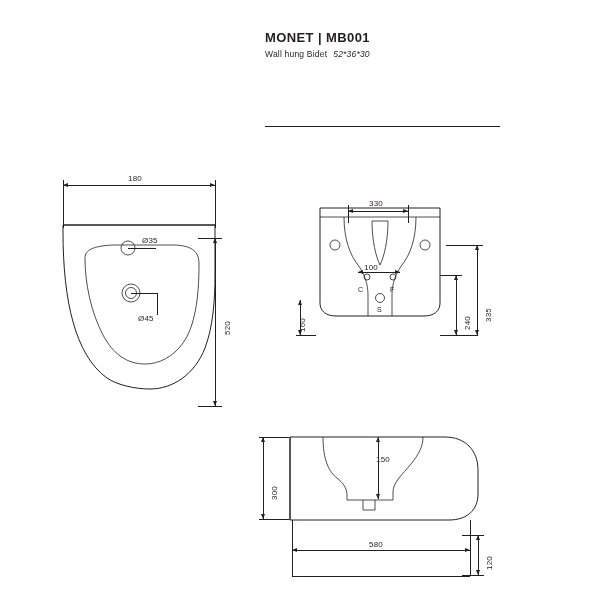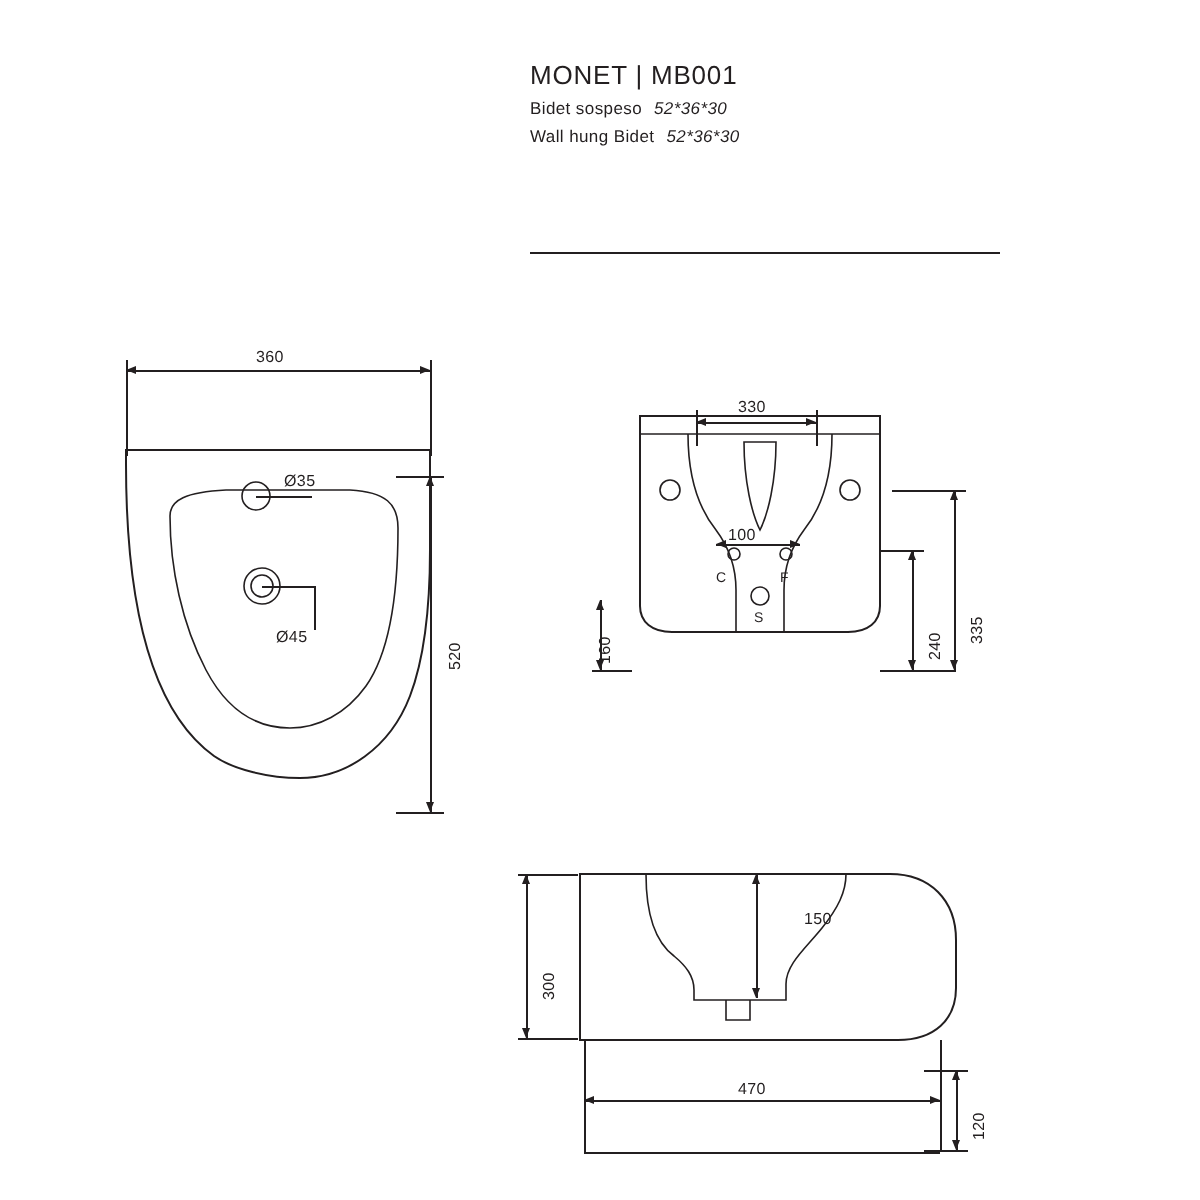--- a/index.html
+++ b/index.html
@@ -8,21 +8,21 @@
     background:#ffffff;
     font-family:"Liberation Sans", sans-serif;
     color:#231f20;
     overflow:hidden;
     position:relative;
   }
   .page{position:absolute;inset:0;}
 
   
   .header{position:absolute;left:265px;top:30px;width:300px;}
-  .title{font-size:13px;font-weight:normal;letter-spacing:.4px;color:#231f20;}
+  .title{font-size:13px;font-weight:bold;letter-spacing:.4px;color:#231f20;}
   .sub-line{font-size:8.5px;color:#231f20;margin-top:4px;letter-spacing:.2px;}
   .sub-line .dim{font-style:italic;margin-left:6px;}
   .weight-row{margin-top:13px;font-size:9.5px;font-weight:bold;letter-spacing:.3px;}
   .weight-row .val{margin-left:18px;}
   .header-rule{position:absolute;left:265px;top:126px;width:235px;height:1px;background:#231f20;}
 
   
   .ln{position:absolute;background:#231f20;}
   .h1{height:1px;}
   .v1{width:1px;}
@@ -44,23 +44,20 @@
   svg.draw .thin{stroke-width:.8;}
 </style>
 </head>
 <body>
 
 <div class="page">
 
   <div class="header">
     <div class="title">MONET | MB001</div>
     <div class="sub-line">
-      <span>Bidet sospeso</span><span class="dim">52*36*30</span>
-    </div>
-    <div class="sub-line">
       <span>Wall hung Bidet</span><span class="dim">52*36*30</span>
     </div>
   </div>
   <div class="header-rule"></div>
 
   <svg class="draw" style="left:55px;top:180px;width:180px;height:240px;" viewBox="0 0 180 240">
 
     <path d="M8 45 L8 52 C8 120 20 175 52 198 C62 205 80 209 95 209
              C118 209 140 194 150 168 C158 147 160 120 160 95
              L160 45 Z"></path>
@@ -75,21 +72,21 @@
 
     <circle cx="76" cy="113" r="9" class="thin"></circle>
     <circle cx="76" cy="113" r="5.5" class="thin"></circle>
   </svg>
 
   <div class="dim-ln" style="left:63px;top:185px;width:152px;"></div>
   <div class="arw arw-l" style="left:63px;top:183px;"></div>
   <div class="arw arw-r" style="left:210px;top:183px;"></div>
   <div class="ext v1 ln" style="left:63px;top:180px;height:48px;"></div>
   <div class="ext v1 ln" style="left:215px;top:180px;height:48px;"></div>
-  <div class="lbl" style="left:128px;top:174px;">360</div>
+  <div class="lbl" style="left:128px;top:174px;">180</div>
 
   <div class="dim-vl" style="left:215px;top:238px;height:168px;"></div>
   <div class="arw arw-u" style="left:213px;top:238px;"></div>
   <div class="arw arw-d" style="left:213px;top:401px;"></div>
   <div class="ext h1 ln" style="left:198px;top:238px;width:24px;"></div>
   <div class="ext h1 ln" style="left:198px;top:406px;width:24px;"></div>
   <div class="lbl vert" style="left:223px;top:335px;">520</div>
 
   <div class="dim-ln" style="left:128px;top:248px;width:28px;"></div>
   <div class="lbl" style="left:142px;top:236px;">Ø35</div>
@@ -163,33 +160,33 @@
              C108 50 118 42 126 32 C134 22 138 14 138 5" class="thin"></path>
 
     <path d="M78 68 L78 78 L90 78 L90 68" class="thin"></path>
   </svg>
 
   <div class="dim-ln" style="left:292px;top:550px;width:178px;"></div>
   <div class="arw arw-l" style="left:292px;top:548px;"></div>
   <div class="arw arw-r" style="left:465px;top:548px;"></div>
   <div class="ext v1 ln" style="left:292px;top:520px;height:35px;"></div>
   <div class="ext v1 ln" style="left:470px;top:520px;height:35px;"></div>
-  <div class="lbl" style="left:369px;top:540px;">470</div>
+  <div class="lbl" style="left:369px;top:540px;">580</div>
 
   <div class="dim-vl" style="left:263px;top:437px;height:82px;"></div>
   <div class="arw arw-u" style="left:261px;top:437px;"></div>
   <div class="arw arw-d" style="left:261px;top:514px;"></div>
   <div class="ext h1 ln" style="left:259px;top:437px;width:30px;"></div>
   <div class="ext h1 ln" style="left:259px;top:519px;width:30px;"></div>
   <div class="lbl vert" style="left:270px;top:500px;">300</div>
 
   <div class="dim-vl" style="left:378px;top:437px;height:62px;"></div>
   <div class="arw arw-u" style="left:376px;top:437px;"></div>
   <div class="arw arw-d" style="left:376px;top:494px;"></div>
-  <div class="lbl" style="left:402px;top:455px;">150</div>
+  <div class="lbl" style="left:376px;top:455px;">150</div>
 
   <div class="dim-vl" style="left:478px;top:535px;height:40px;"></div>
   <div class="arw arw-u" style="left:476px;top:535px;"></div>
   <div class="arw arw-d" style="left:476px;top:570px;"></div>
   <div class="ext h1 ln" style="left:462px;top:535px;width:22px;"></div>
   <div class="ext h1 ln" style="left:462px;top:575px;width:22px;"></div>
   <div class="lbl vert" style="left:485px;top:570px;">120</div>
 
   <div class="ext v1 ln" style="left:292px;top:552px;height:24px;"></div>
   <div class="ext v1 ln" style="left:470px;top:552px;height:24px;"></div>

